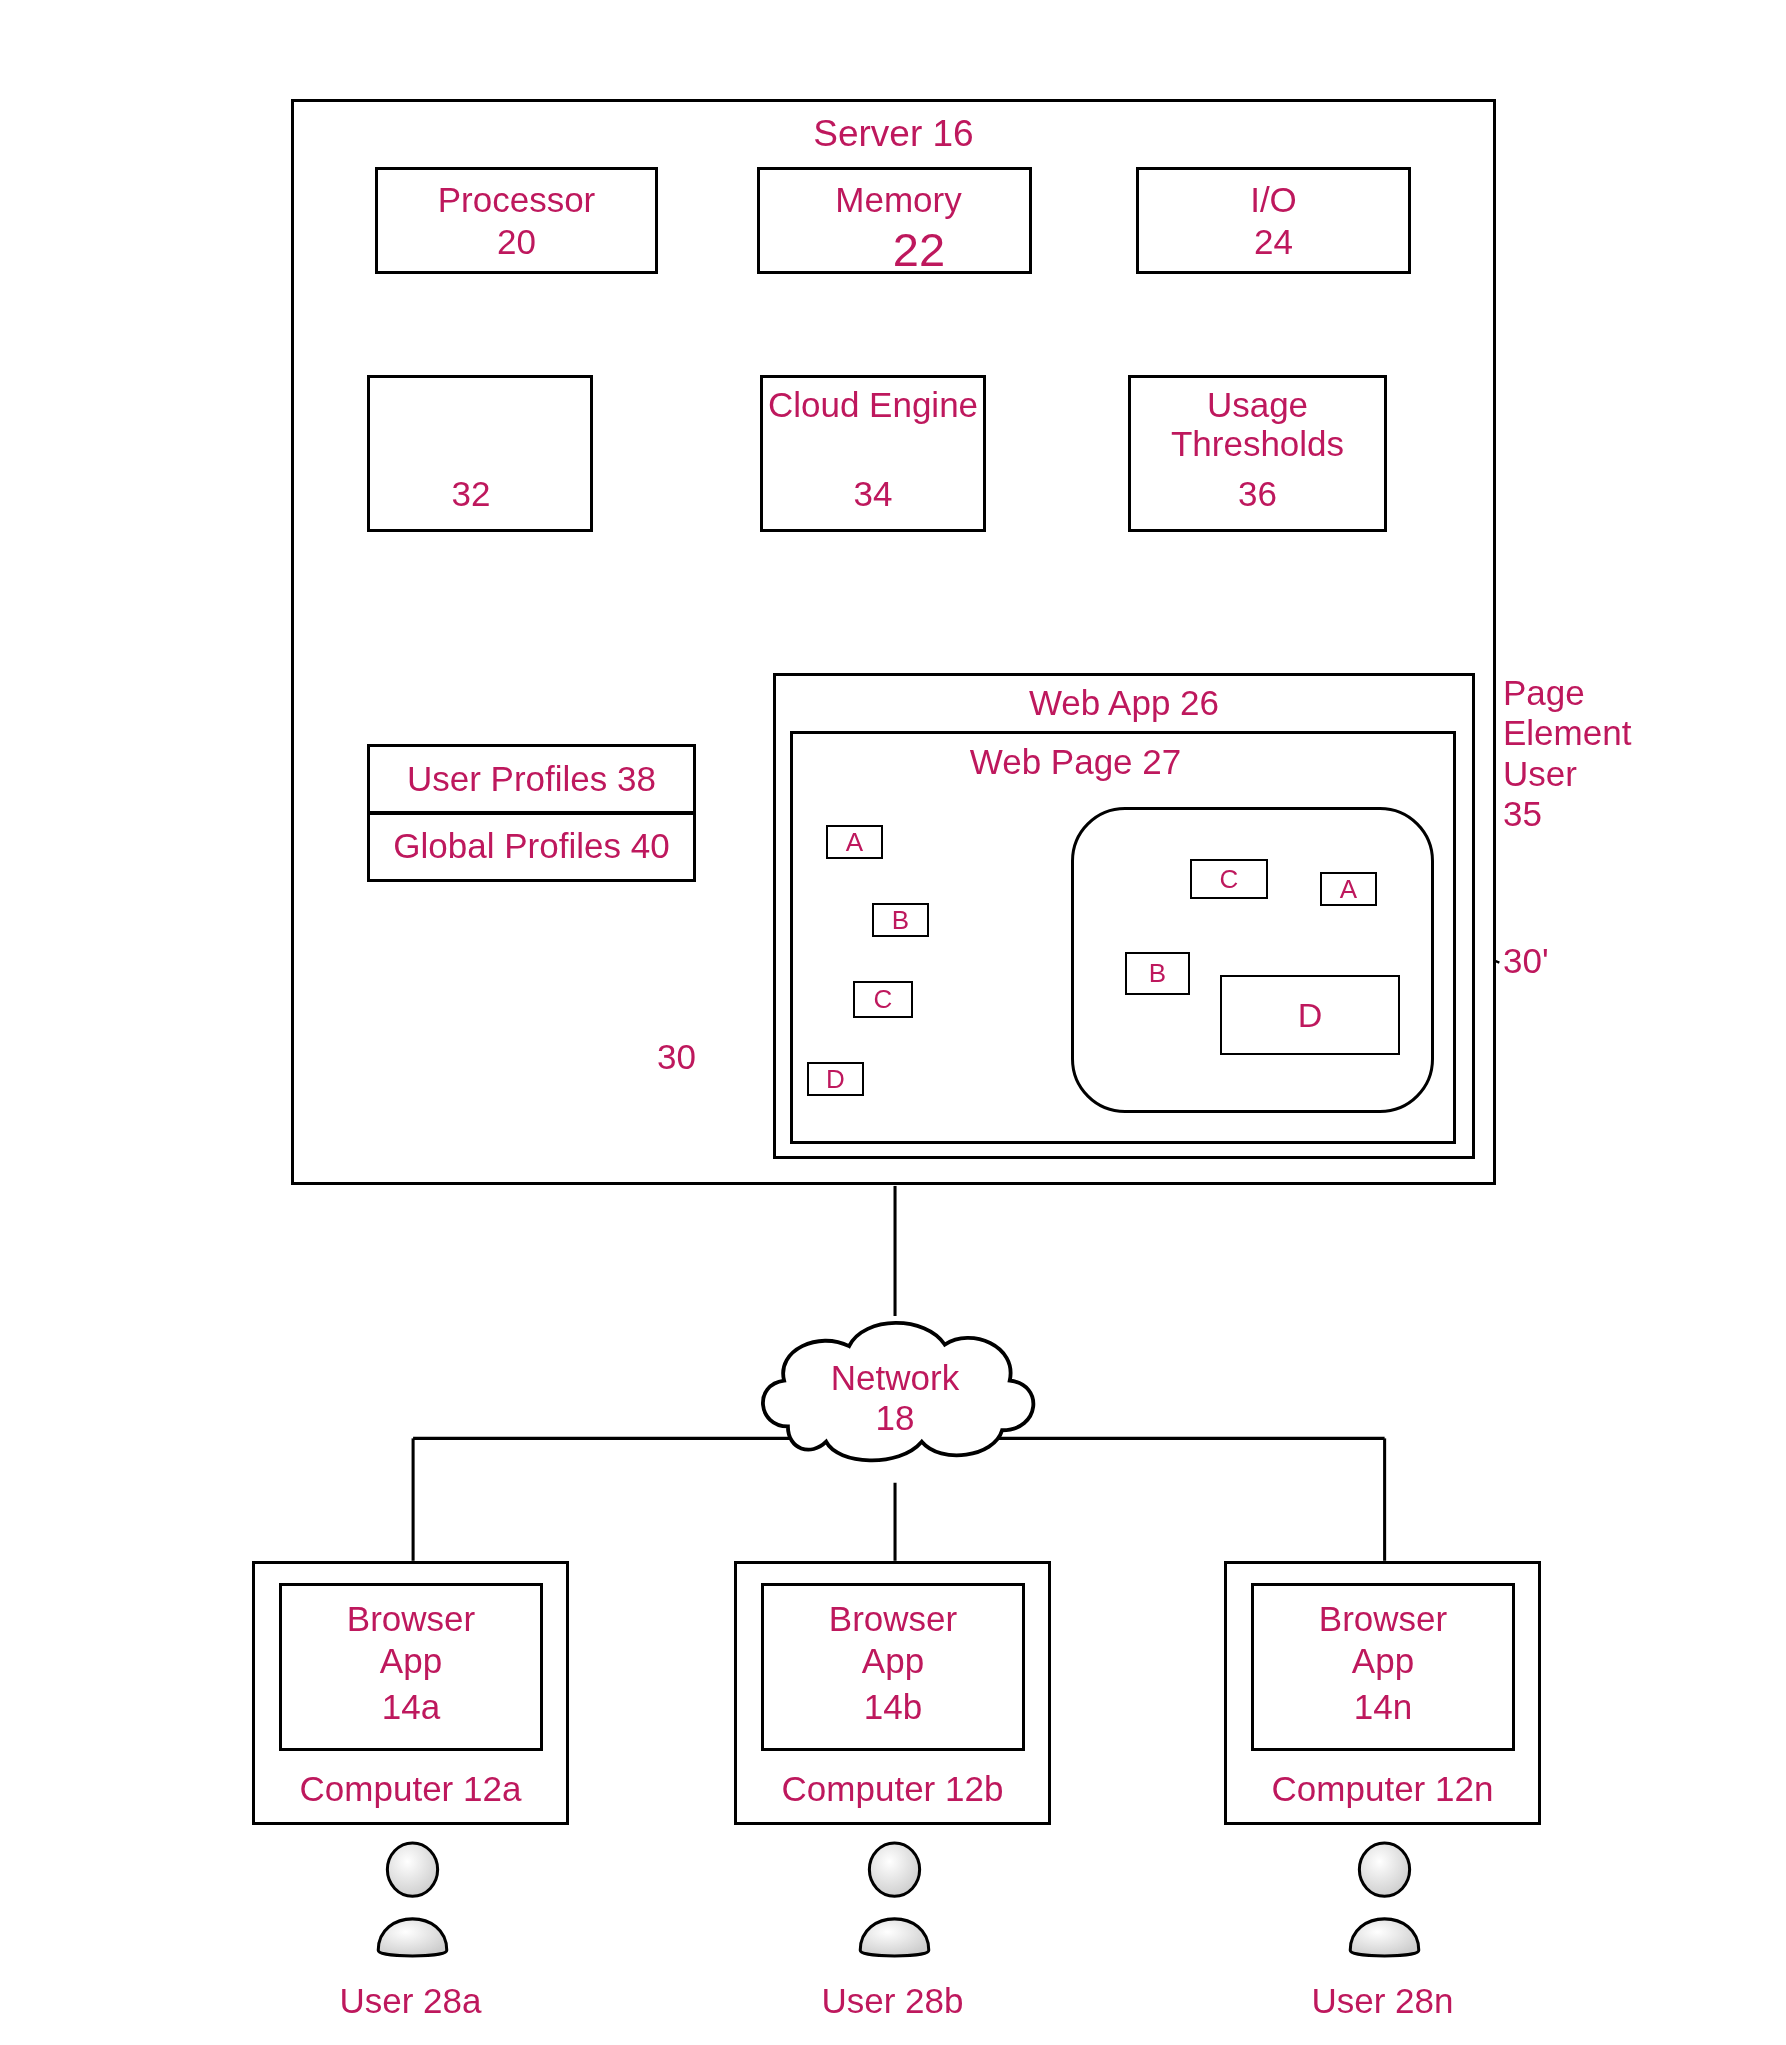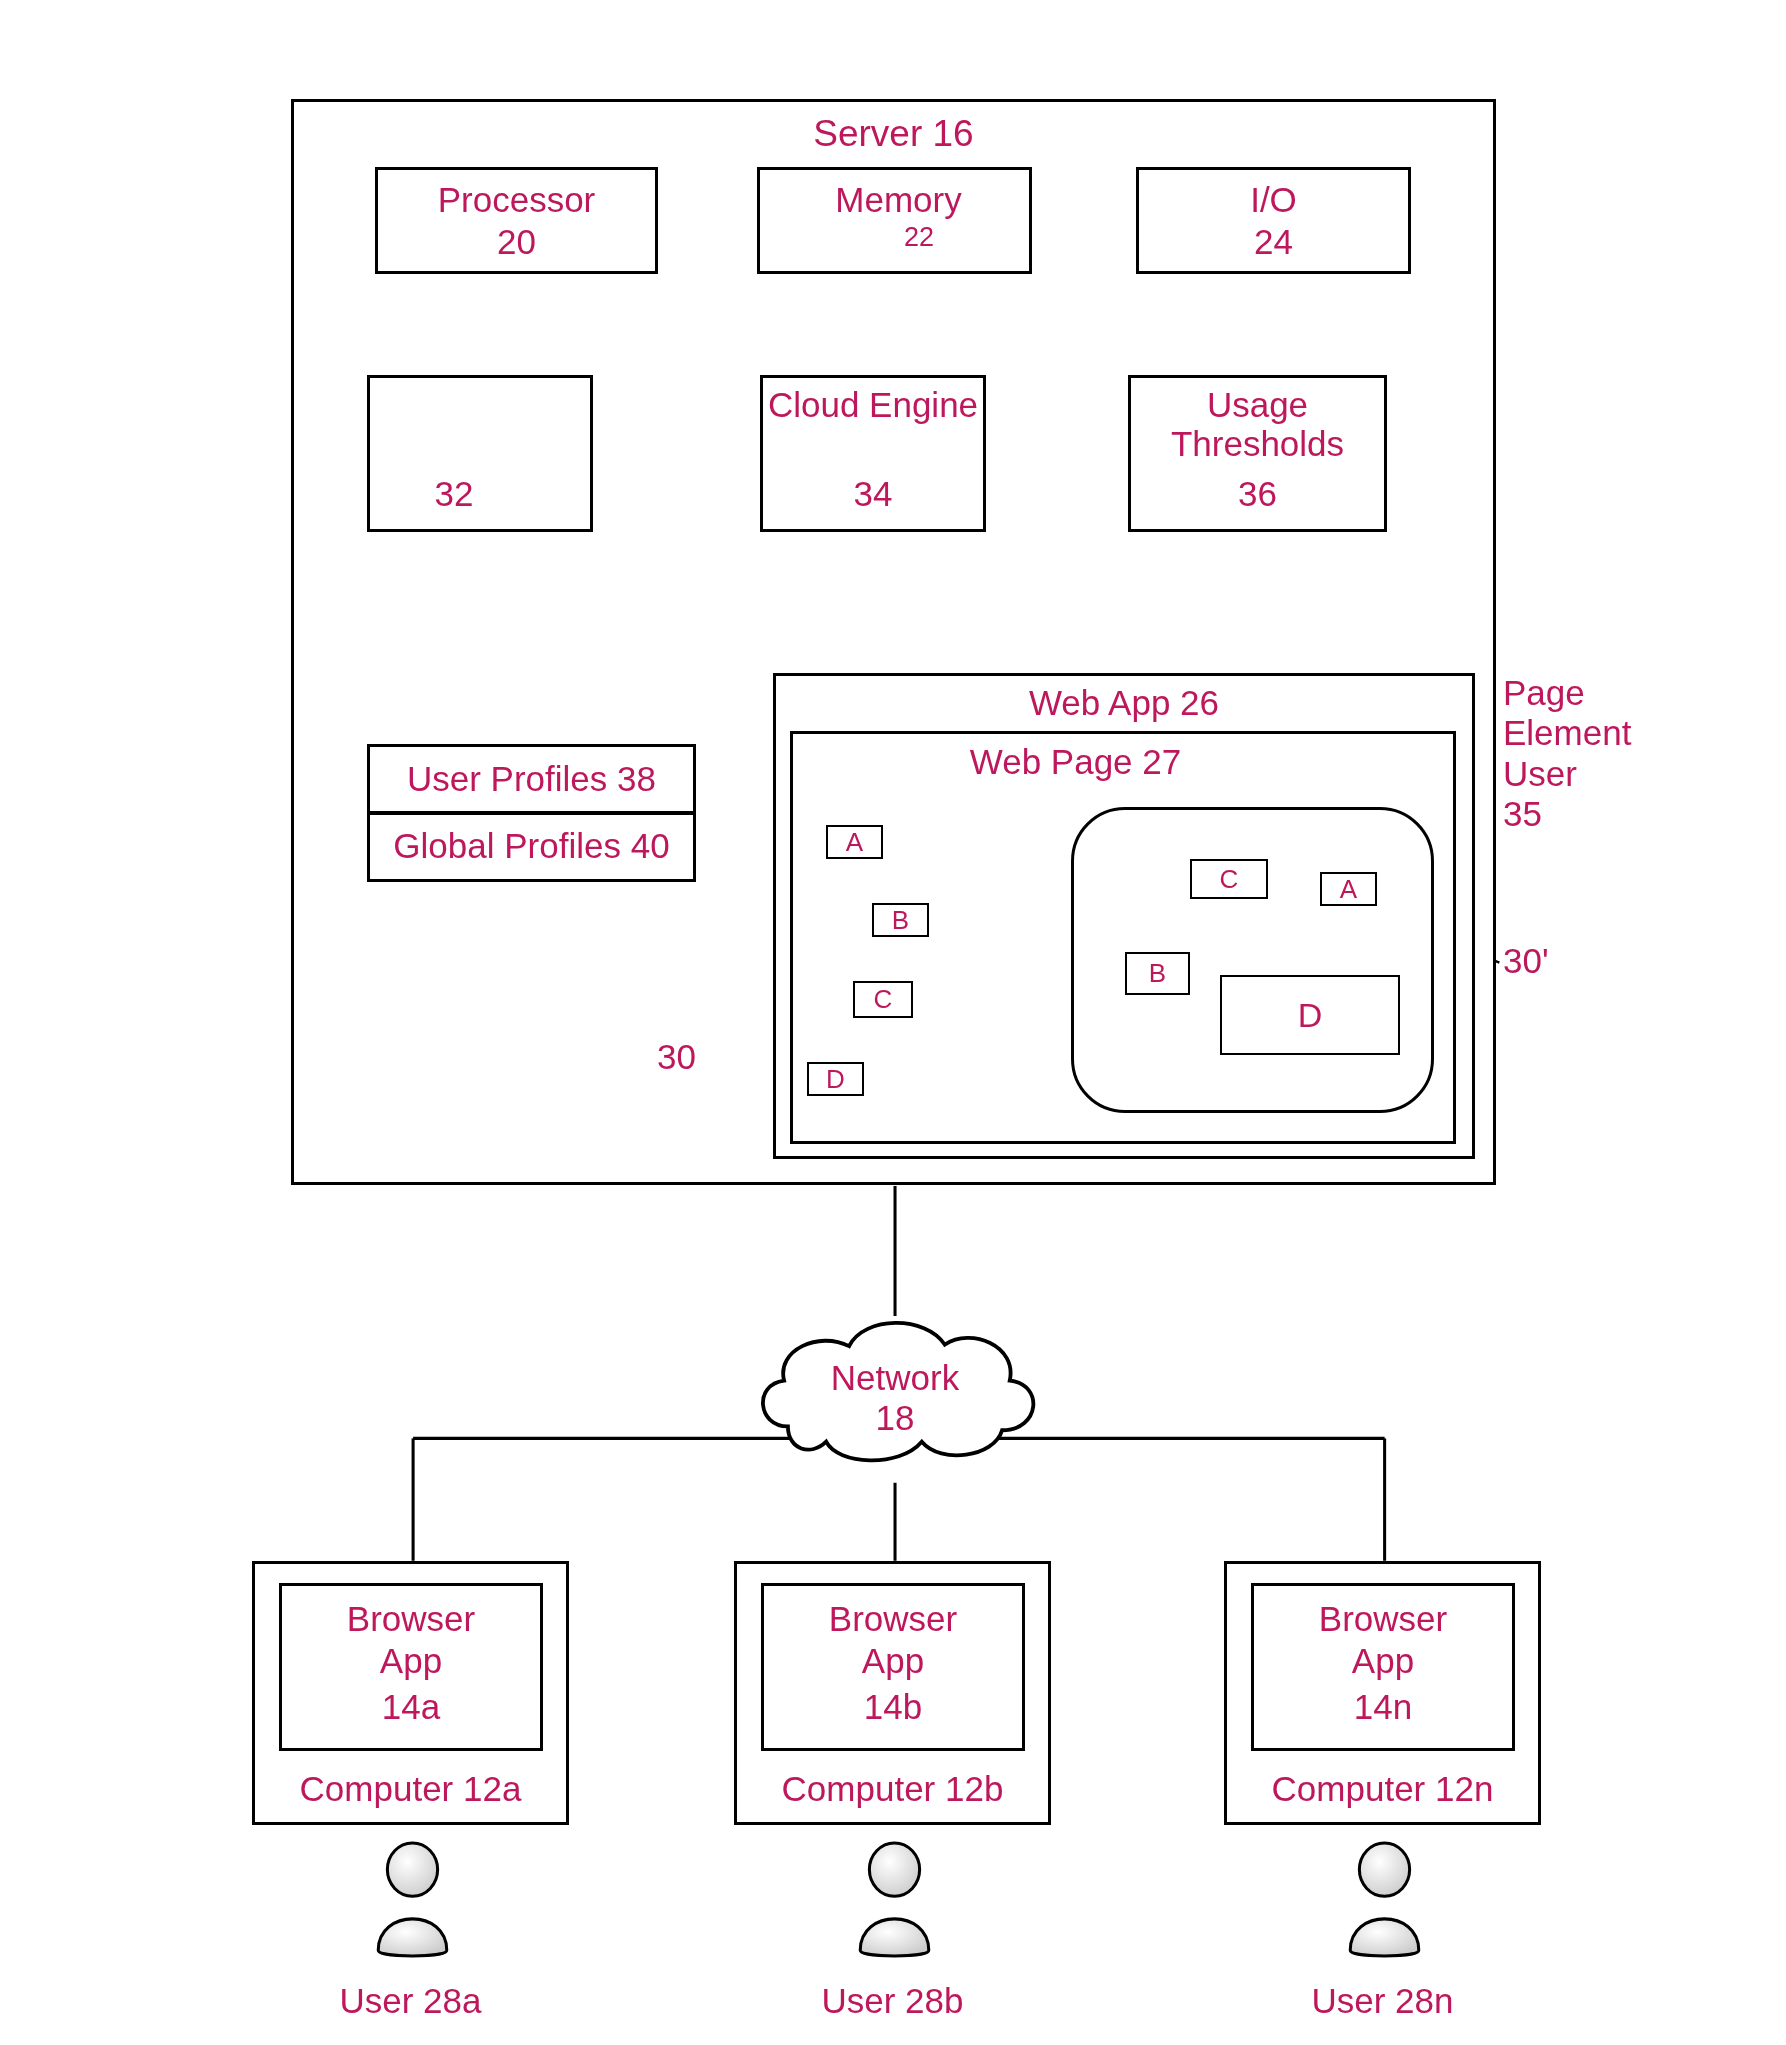--- a/index.html
+++ b/index.html
@@ -79,28 +79,28 @@
 
   <div class="box" style="left:291px; top:99px; width:1205px; height:1086px; border-width:3.8px;"></div>
   <div class="lbl" style="left:291px; top:113px; width:1205px; font-size:37px;">Server 16</div>
 
   <div class="box" style="left:375px; top:167px; width:283px; height:107px;"></div>
   <div class="lbl" style="left:375px; top:180px; width:283px; font-size:35px;">Processor</div>
   <div class="lbl" style="left:375px; top:222px; width:283px; font-size:35px;">20</div>
 
   <div class="box" style="left:757px; top:167px; width:275px; height:107px;"></div>
   <div class="lbl" style="left:757px; top:180px; width:275px; font-size:35px;padding-left:8px;">Memory</div>
-  <div class="lbl" style="left:757px; top:222px; width:324px; font-size:27px;">22</div>
+  <div class="lbl" style="left:757px; top:222px; width:324px; font-size:47px;">22</div>
 
   <div class="box" style="left:1136px; top:167px; width:275px; height:107px;"></div>
   <div class="lbl" style="left:1136px; top:180px; width:275px; font-size:35px;">I/O</div>
   <div class="lbl" style="left:1136px; top:222px; width:275px; font-size:35px;">24</div>
 
   <div class="box" style="left:367px; top:375px; width:226px; height:157px;"></div>
-  <div class="lbl" style="left:355px; top:474px; width:198px; font-size:35px;text-align:center;">32</div>
+  <div class="lbl" style="left:372px; top:474px; width:198px; font-size:35px;text-align:center;">32</div>
 
   <div class="box" style="left:760px; top:375px; width:226px; height:157px;"></div>
   <div class="lbl" style="left:760px; top:386px; width:226px; font-size:35px; line-height:1.1;">
        <span>Cloud Engine</span></div>
   <div class="lbl" style="left:760px; top:474px; width:226px; font-size:35px;">34</div>
 
   <div class="box" style="left:1128px; top:375px; width:259px; height:157px;"></div>
   <div class="lbl" style="left:1128px; top:386px; width:259px; font-size:35px; line-height:1.1;">
        <span>Usage Thresholds</span></div>
   <div class="lbl" style="left:1128px; top:474px; width:259px; font-size:35px;">36</div>

